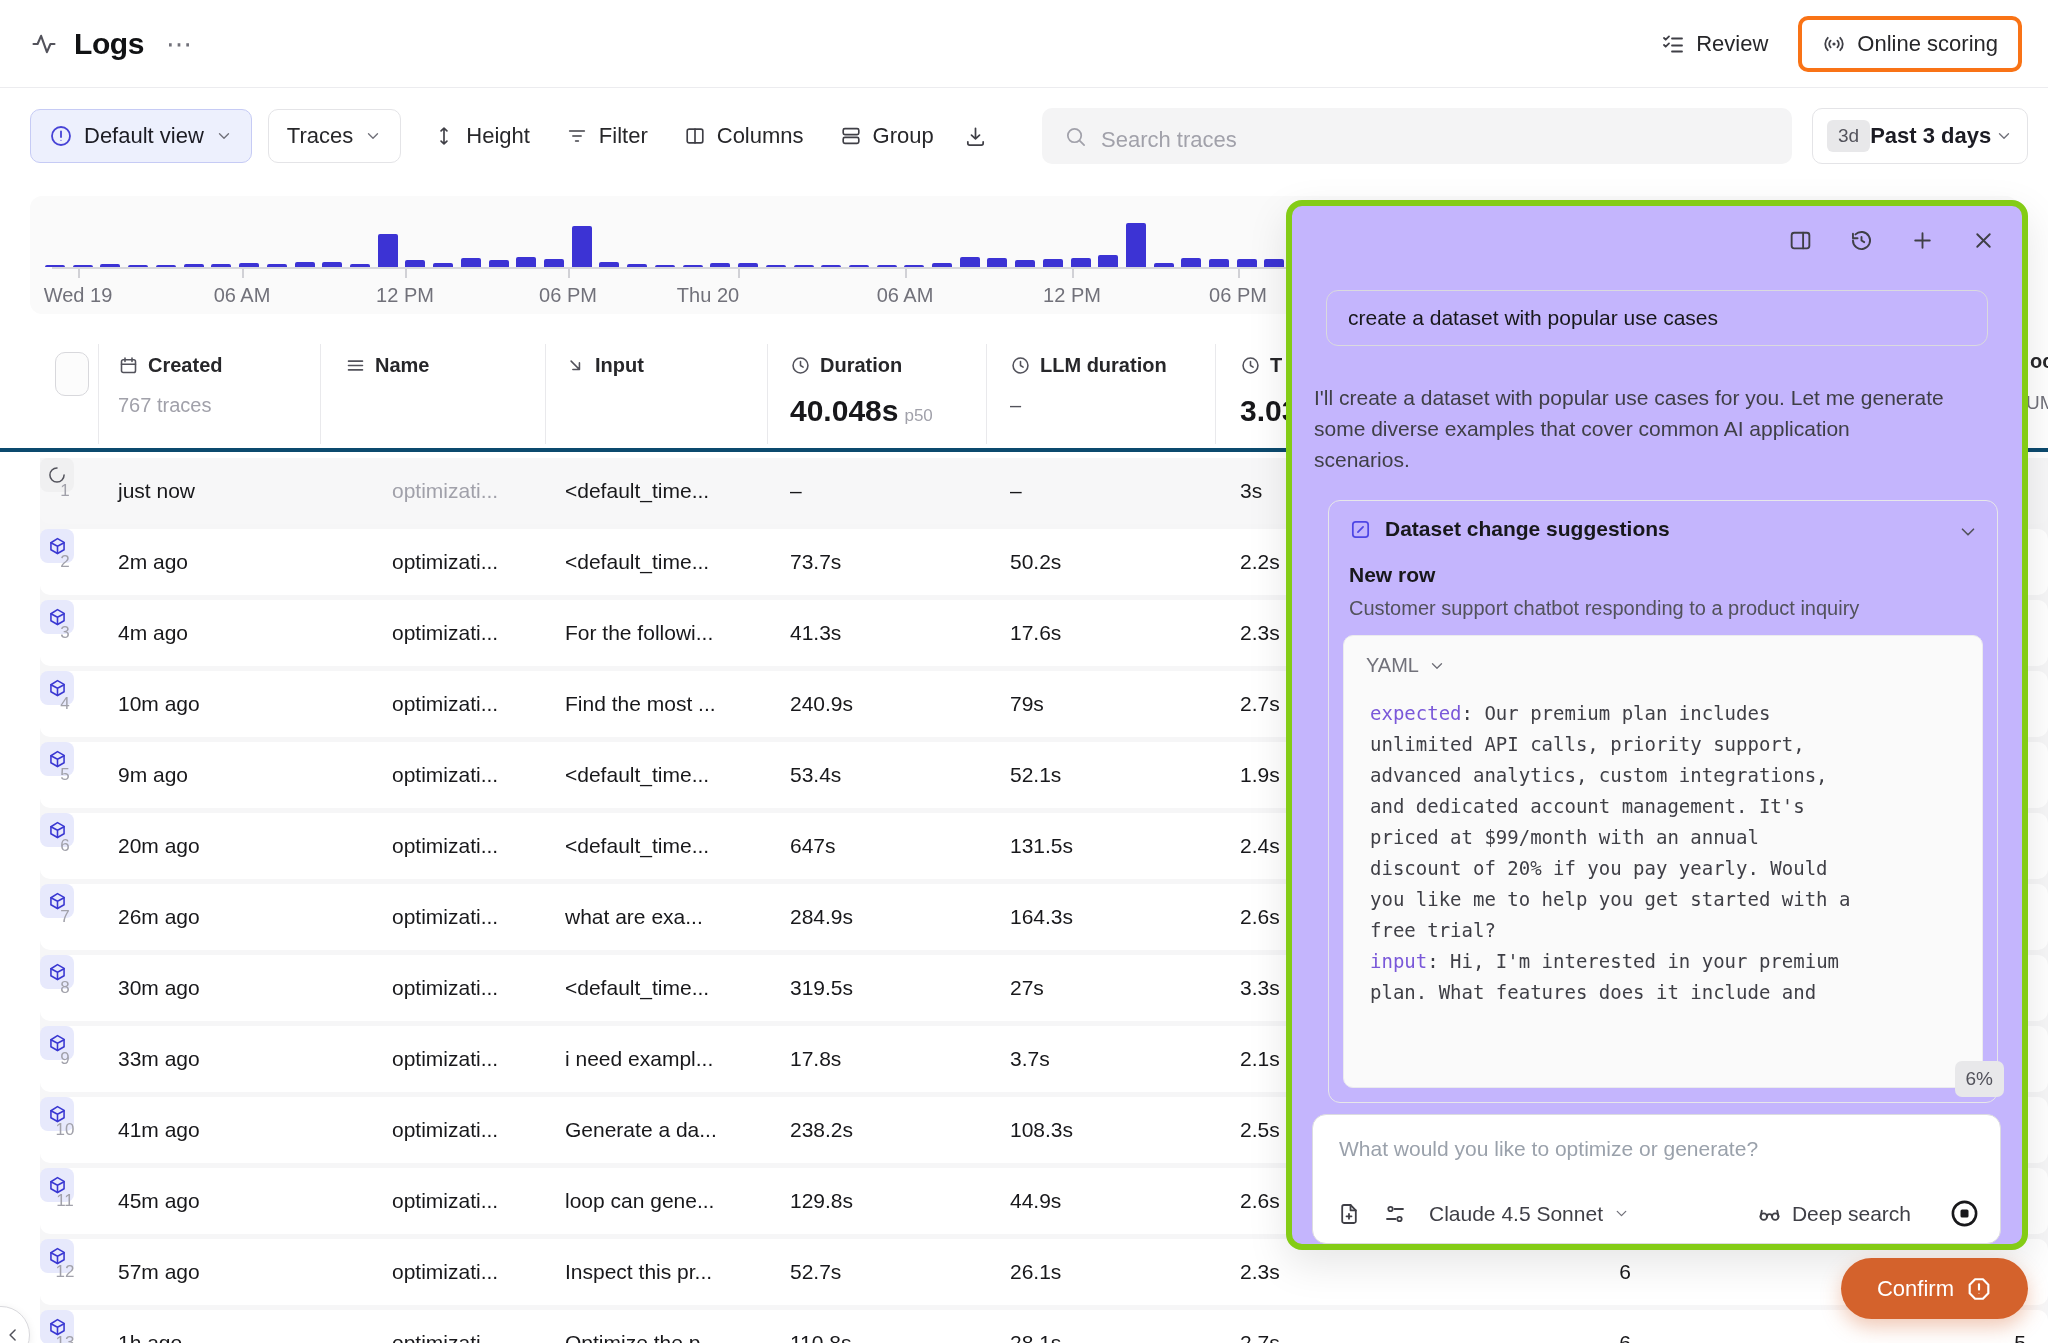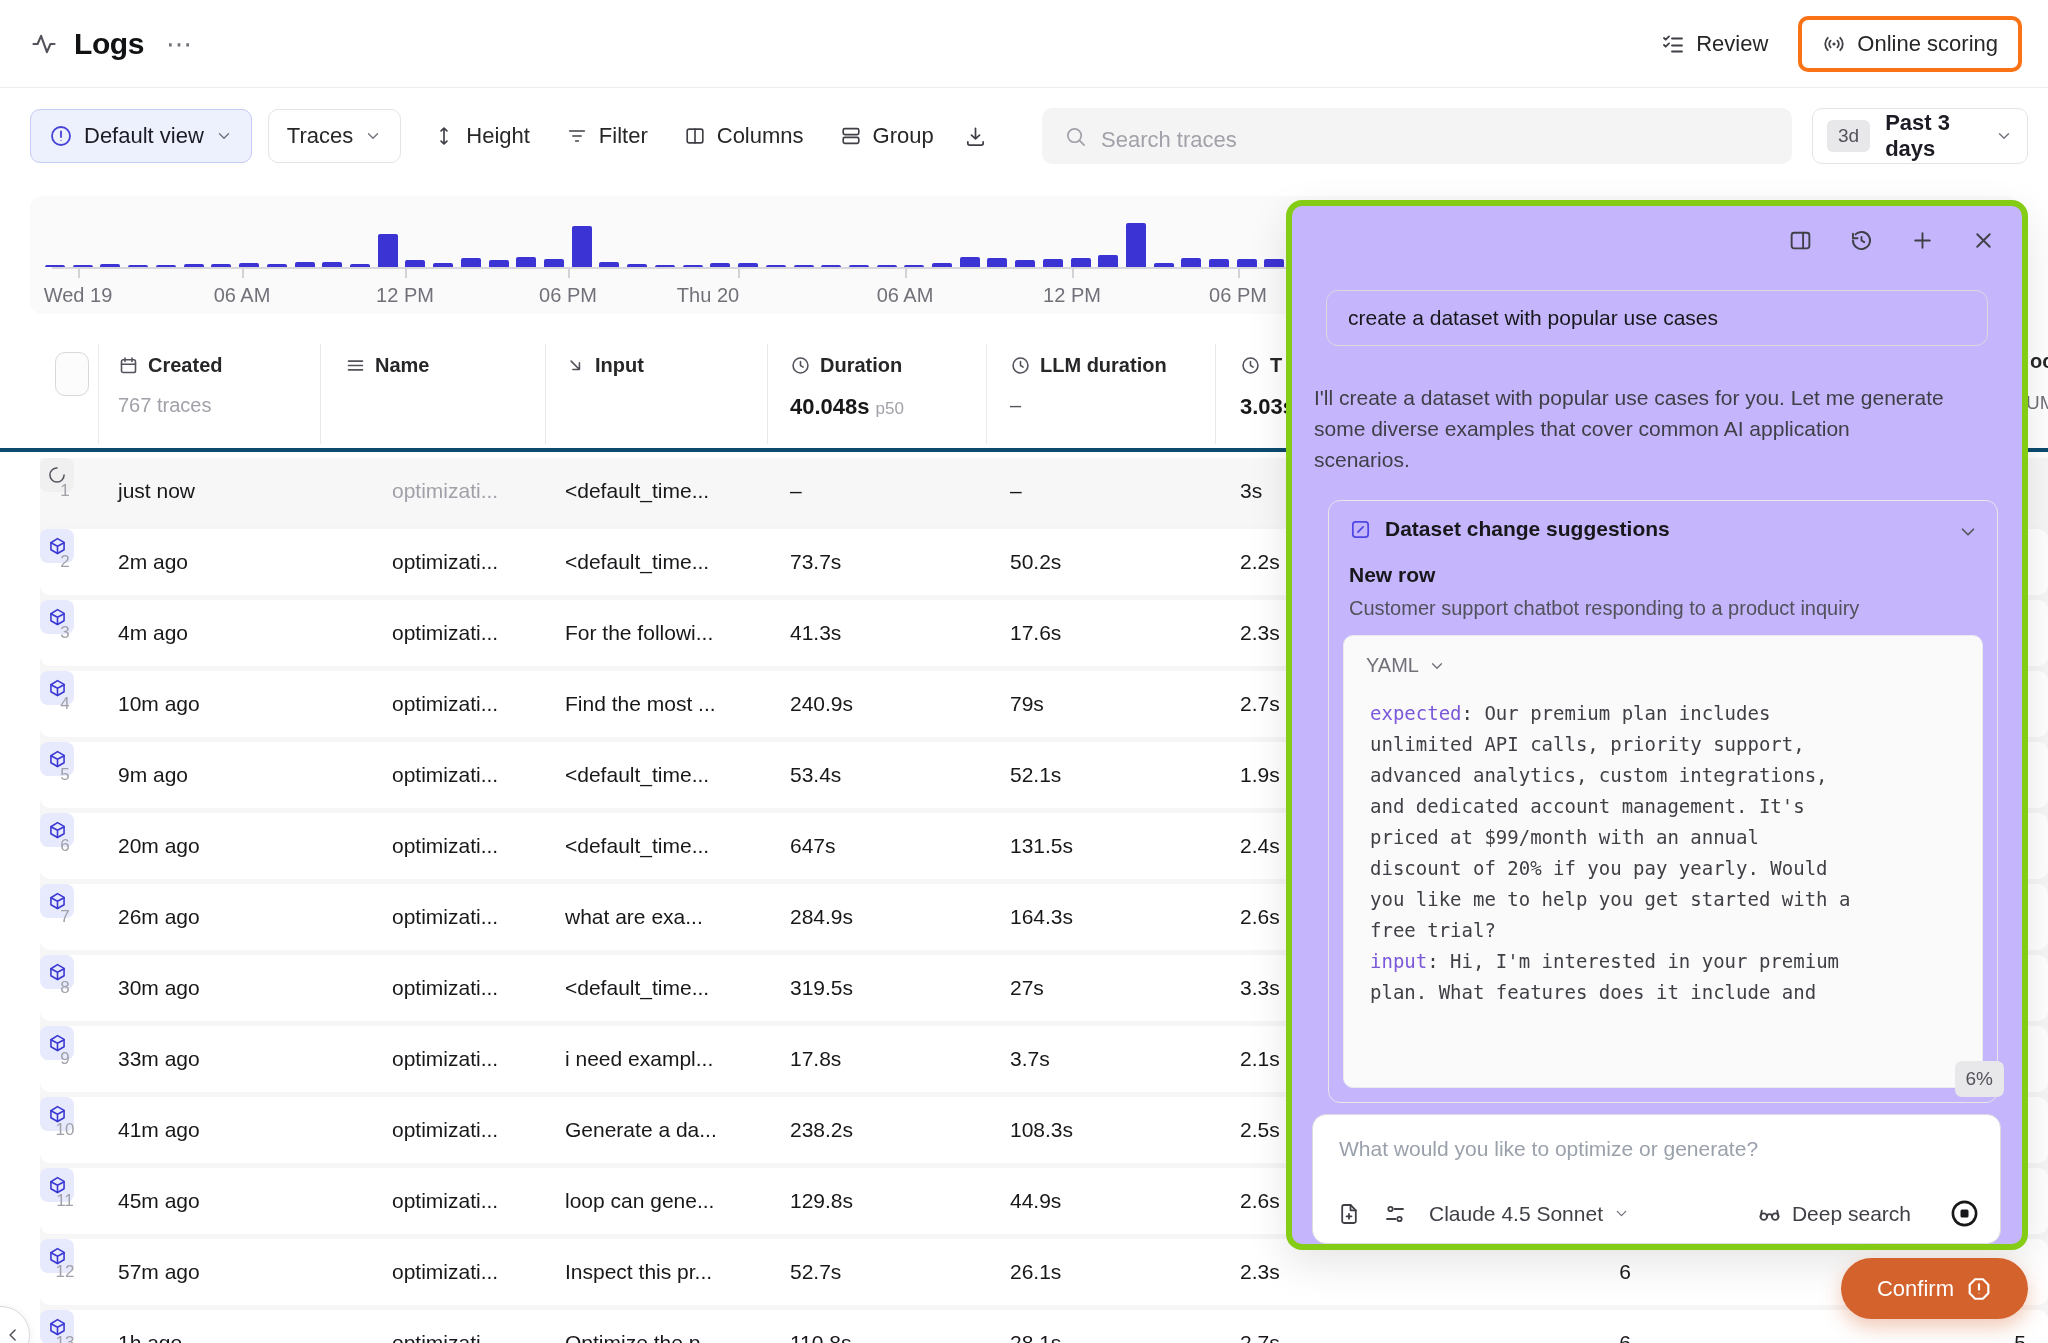--- a/index.html
+++ b/index.html
@@ -29,41 +29,41 @@
   .tb-btn { display:flex; align-items:center; gap:11px; height:54px; padding:0 18px; border-radius:10px;
             font-size:22px; color:#27272a; font-weight:500; background:#fff; cursor:pointer; }
   .tb-btn.bordered { border:1px solid #e4e4e7; }
   .tb-icon { color:#3f3f46; }
   .chev { color:#71717a; }
   .search { display:flex; align-items:center; gap:14px; width:750px; height:56px; margin-left:auto;
             background:#f4f4f5; border-radius:10px; padding:0 22px; color:#a1a1aa; }
   .search input { border:none; outline:none; background:transparent; font-size:22px; width:100%;
                   font-family:"Liberation Sans", sans-serif; color:#18181b;margin-top:8px; }
   .search input::placeholder { color:#a1a1aa; }
-  .range-btn { display:flex; align-items:center; gap:15px; height:56px; width:216px; margin-left:20px;
+  .range-btn { display:flex; align-items:center; gap:0; height:56px; width:216px; margin-left:20px;
                border:1px solid #e4e4e7; border-radius:10px; padding:0 14px; cursor:pointer; }
   .range-badge { background:#e8e8ea; color:#52525b; font-size:19px; border-radius:6px; padding:5px 11px; }
   .range-label { font-size:22px; font-weight:600; color:#1c1c24; }
   .range-btn .chev { margin-left:2px; }
 
   
   .timeline { position:absolute; left:30px; right:30px; top:196px; height:118px; background:#fafafa; border-radius:12px; }
   .axis-line { position:absolute; left:22px; right:10px; top:71px; height:2px; background:#d7d7db; }
   .bar { position:absolute; width:20px; border-radius:2px 2px 0 0; }
   .tick { position:absolute; width:2px; height:9px; background:#d1d1d6; top:73px; }
   .axis-label { position:absolute; top:88px; transform:translateX(-50%); font-size:20px; color:#71717a; white-space:nowrap; }
 
   
   .thead { position:absolute; top:340px; left:0; right:0; height:112px; background:#fff; border-bottom:4px solid #0c4a6e; }
   .th-checkbox { position:absolute; left:55px; top:12px; width:34px; height:44px; border:1.5px solid #d8d8dc;
                  border-radius:10px; background:#fcfcfc; cursor:pointer; }
   .th { position:absolute; top:14px; display:flex; align-items:center; gap:9px; font-size:20px; font-weight:600; color:#27272a; }
   .th .hic { color:#52525b; }
   .th-sub { position:absolute; top:54px; font-size:20px; color:#a1a1aa; }
-  .th-sub b { font-size:22px; color:#18181b; font-weight:700;margin-top:8px; }
+  .th-sub b { font-size:30px; color:#18181b; font-weight:700;margin-top:8px; }
   .th-sub .p50 { font-size:17px; color:#a1a1aa; margin-left:6px; }
   .th-sub.dark { color:#52525b; }
   .vsep { position:absolute; top:4px; height:100px; width:1px; background:#e9e9ec; }
 
   
   .tbody { position:absolute; top:458px; left:40px; right:0; bottom:0; background:#f6f6f7; }
   .row { position:relative; height:66px; margin-bottom:5px; background:#fff; border-radius:10px; cursor:pointer; }
   .row.pending { background:#f7f7f8; }
   .cell { position:absolute; top:0; height:66px; line-height:66px; font-size:21px; color:#18181b; white-space:nowrap; }
   .c-num   { left:10px; width:30px; text-align:center; color:#a1a1aa; font-size:17px; }

